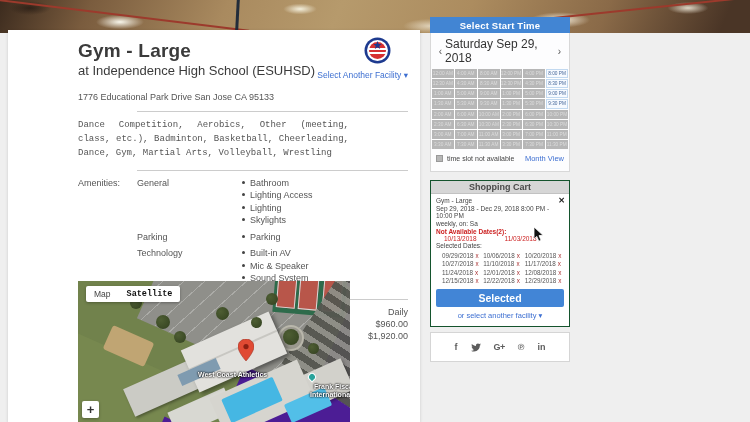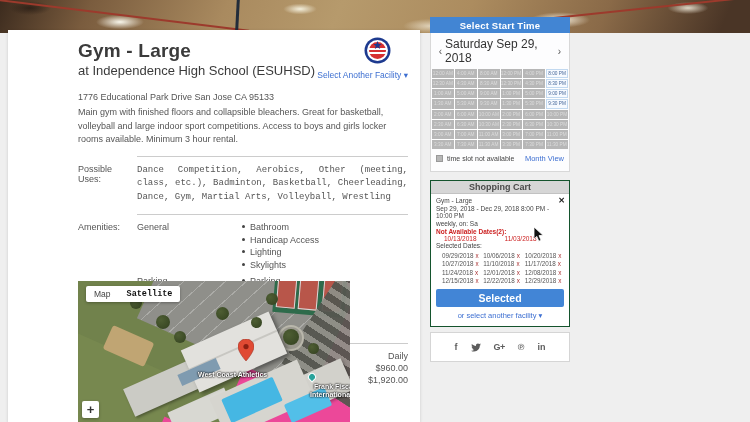--- a/index.html
+++ b/index.html
@@ -47,21 +47,21 @@
   .amen-list li::before { content:""; position:absolute; left:2px; top:3px; width:3px; height:3px; border-radius:50%; background:#444; }
   .rates-head, .rates-row { display:flex; font-size:9px; color:#555; }
   .rates-head { margin-top:7px; }
   .rates-row { margin-top:2px; }
   .r-label { width:59px; flex:none; }
   .r-name { width:98px; flex:none; }
   .r-hourly { width:115px; text-align:center; }
   .r-daily { flex:1; text-align:right; }
 
   
-  .map { position:absolute; left:70px; top:251px; width:272px; height:141px; overflow:hidden; background:#ec4899; }
+  .map { position:absolute; left:70px; top:251px; width:272px; height:141px; overflow:hidden; background:#4c1d95; }
   .m { position:absolute; }
   .grass { left:-40px; top:-30px; width:215px; height:150px; background:#71824c; transform:rotate(24deg); }
   .grass2 { left:-30px; top:70px; width:120px; height:90px; background:#77884f; transform:rotate(24deg); }
   .dirt { left:28px; top:52px; width:45px; height:26px; background:#c0a573; transform:rotate(24deg); border-radius:3px; }
   .dirt2 { left:105px; top:18px; width:30px; height:22px; background:#b89c6c; transform:rotate(24deg); border-radius:3px; }
   .parking { left:70px; top:-15px; width:190px; height:95px; background:#8f8f8a; transform:rotate(24deg);
     background-image:repeating-linear-gradient(114deg, rgba(255,255,255,.25) 0 1px, transparent 1px 14px); }
   .road { left:215px; top:20px; width:150px; height:18px; background:#a9a9a2; transform:rotate(33deg); }
   .tennis { left:196px; top:-8px; width:72px; height:42px; background:#2e6b4b; transform:rotate(5deg); }
   .tennis .crt { position:absolute; background:#b8564a; border:1px solid #d8d8d8; }
@@ -155,40 +155,38 @@
           <circle cx="13.5" cy="13.5" r="10.5" fill="#fff"></circle>
           <circle cx="13.5" cy="13.5" r="8.5" fill="#d63031"></circle>
           <rect x="5" y="11" width="17" height="2" fill="#fff"></rect>
           <rect x="5" y="15" width="17" height="2" fill="#fff"></rect>
           <path d="M13.5 4l1.2 3h3l-2.4 2 0.9 3-2.7-1.8L10.8 12l0.9-3-2.4-2h3z" fill="#1d3a8f"></path>
         </svg>
         <div class="select-facility">Select Another Facility ▾</div>
       </div>
 
       <div class="address">1776 Educational Park Drive San Jose CA 95133</div>
-      <div class="about-text">Main gym with finished floors and collapsible bleachers. Great for basketball, volleyball and large indoor sport competitions. Access to boys and girls locker rooms available. Minimum 3 hour rental.</div>
 
       <div class="divider"></div>
 
       <div class="spec-row">
-        <div class="spec-label">Possible Uses:</div>
         <div class="spec-value uses-text" id="uses-text">Dance Competition,   Aerobics,   Other (meeting, class, etc.),   Badminton,   Basketball,   Cheerleading,   Dance,   Gym,   Martial Arts,   Volleyball,   Wrestling</div>
       </div>
 
 
       <div class="divider"></div>
 
       <div class="spec-row">
         <div class="spec-label">Amenities:</div>
         <div class="spec-value" id="amenities-groups">
             <div class="amen-group">
               <div class="amen-name">General</div>
               <ul class="amen-list">
                 <li>Bathroom</li>
-                <li>Handicap Access</li>
+                <li>Lighting Access</li>
                 <li>Lighting</li>
                 <li>Skylights</li>
               </ul>
             </div>
             <div class="amen-group">
               <div class="amen-name">Parking</div>
               <ul class="amen-list">
                 <li>Parking</li>
               </ul>
             </div>

